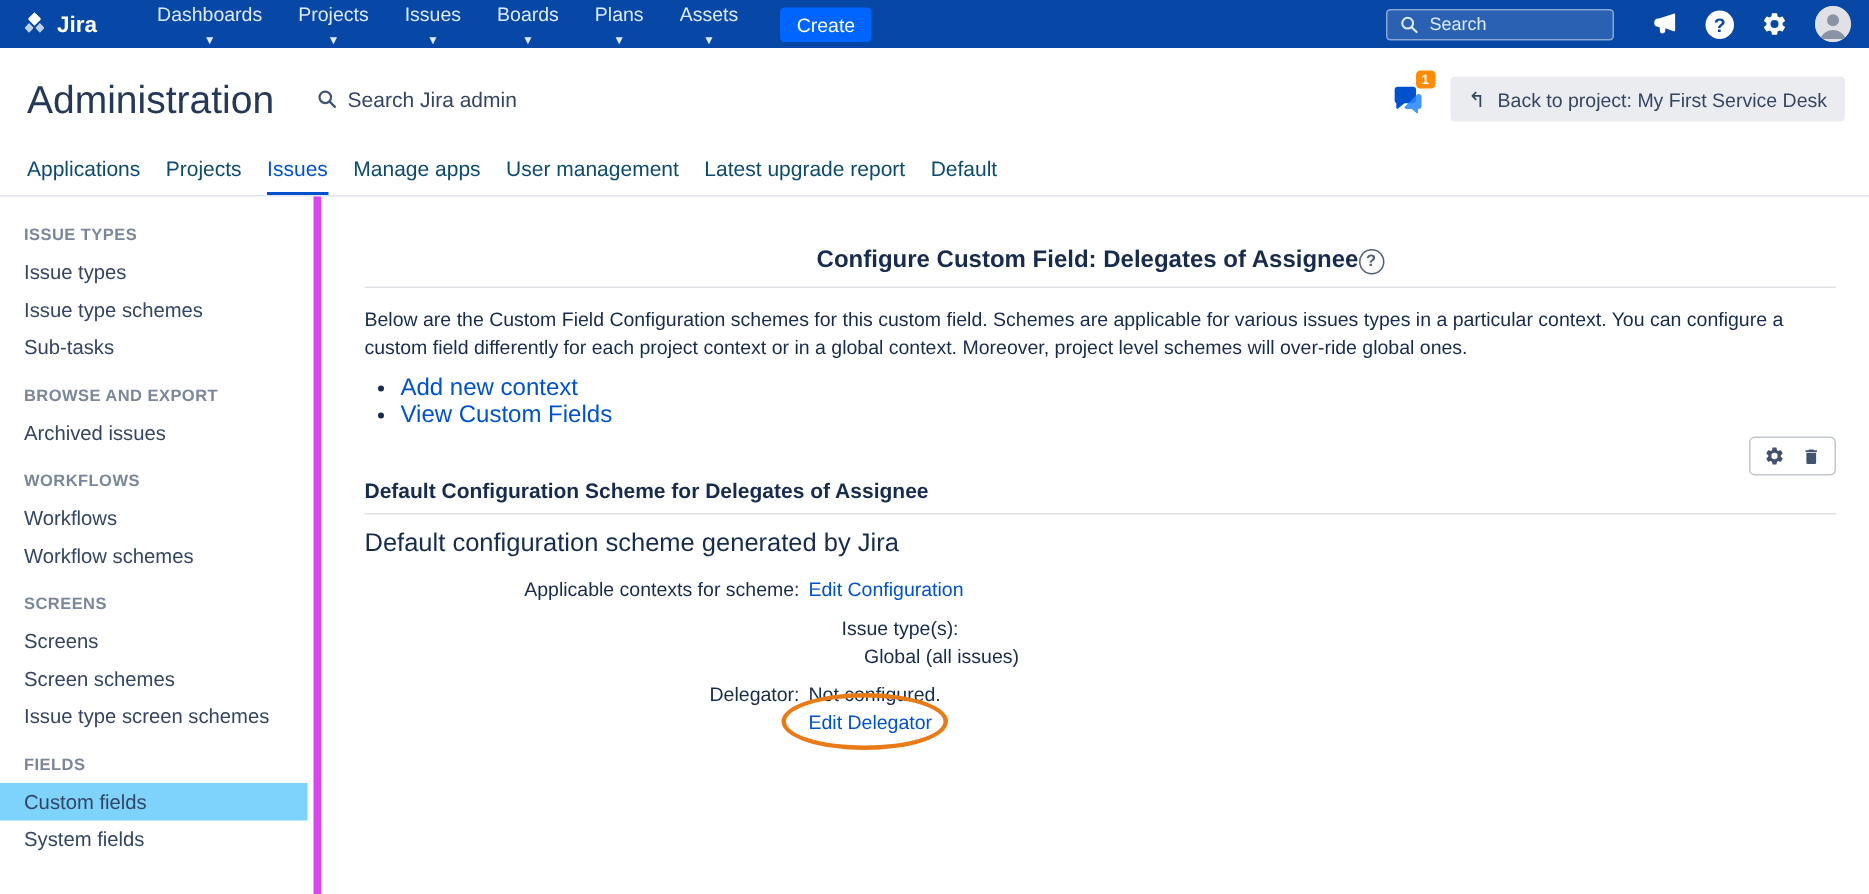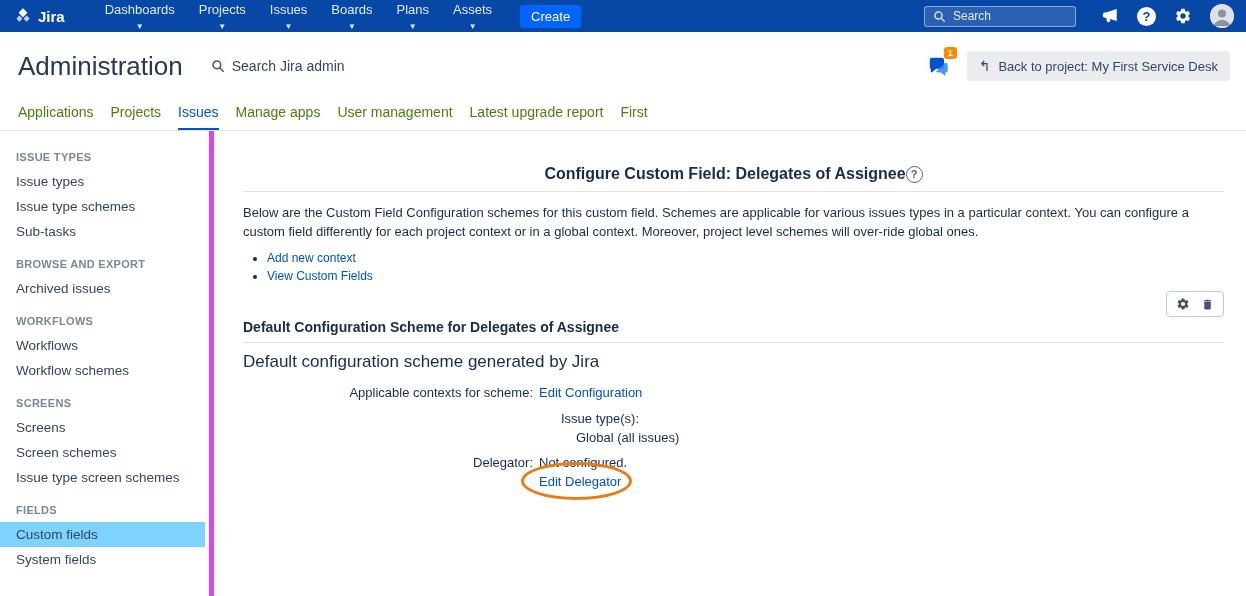--- a/index.html
+++ b/index.html
@@ -49,41 +49,41 @@
     font-size:9px; font-weight:bold; padding:1px 4px; border-radius:3px; line-height:10px;
   }
   .back-btn {
     height:30px; background:#EBECF0; border:none; border-radius:3px; color:#344563;
     font-family:inherit; font-size:13px; display:flex; align-items:center; gap:8px; padding:0 12px; cursor:pointer;
   }
   .ret-icon { font-size:14px; line-height:1; color:#344563; }
 
   
   .tabs { display:flex; gap:17px; padding:0 0 0 18px; border-bottom:1px solid #E1E4E9; height:31px; }
-  .tab { font-size:14px; color:#4d7c0f; padding:4px 0 8px; border-bottom:2px solid transparent; }
+  .tab { font-size:14px; color:#0c4a6e; padding:4px 0 8px; border-bottom:2px solid transparent; }
   .tab.active { color:var(--active-tab,#0052CC); border-bottom-color:var(--active-tab,#0052CC); }
 
   
   .content { display:flex; height:465px; }
   .sidebar { width:214px; flex-shrink:0; border-right:5px solid #d946ef; padding-top:14px; overflow:hidden; }
   .side-title { font-size:11px; font-weight:bold; color:#7A869A; padding:0 16px; margin:14px 0 6px; letter-spacing:.3px; }
   .side-section:first-child .side-title { margin-top:6px; }
   .side-item { display:block; font-size:13.5px; color:#344563; padding:5px 16px; }
   .side-item.selected { background:#7dd3fc; width:205px; }
 
   .main { flex:1; padding:34px 22px 0 29px; position:relative; }
   .title-row { display:flex; justify-content:center; align-items:center; border-bottom:1px solid #DFE1E6; padding-bottom:8px; }
   .main-title { font-size:16px; font-weight:bold; margin:0; color:#172B4D; }
   .help-circle {
     width:17px; height:17px; border-radius:50%; border:1.5px solid #505F79; color:#505F79;
     font-size:11px; font-weight:bold; display:flex; align-items:center; justify-content:center; cursor:pointer;
   }
   .desc { font-size:13px; line-height:19px; margin:11px 0 9px; color:#172B4D; }
   .link-list { margin:0; padding-left:24px; }
-  .link-list li { font-size:12px; line-height:17px; margin:1px 0; color:#172B4D; }
+  .link-list li { font-size:16px; line-height:17px; margin:1px 0; color:#172B4D; }
   .link { color:var(--link,#0052CC); }
 
   .toolbar-row { display:flex; justify-content:flex-end; margin-top:6px; height:26px; }
   .toolbar-box {
     border:1px solid #C1C7D0; border-radius:4px; background:#fff;
     display:flex; align-items:center; gap:11px; padding:0 9px; color:#42526E;
   }
   .tool-icon { display:flex; cursor:pointer; color:#42526E; }
 
   .scheme-title { font-size:14px; font-weight:bold; margin:2px 0 0; padding-bottom:7px; border-bottom:1px solid #DFE1E6; color:#172B4D; }
@@ -199,21 +199,21 @@
   </button>
 </div>
 
 <nav class="tabs">
   <a class="tab">Applications</a>
   <a class="tab">Projects</a>
   <a class="tab active">Issues</a>
   <a class="tab">Manage apps</a>
   <a class="tab">User management</a>
   <a class="tab">Latest upgrade report</a>
-  <a class="tab">First</a>
+  <a class="tab">Default</a>
 </nav>
 
 <div class="content">
 
   <aside class="sidebar">
     <div class="side-section">
       <div class="side-title">ISSUE TYPES</div>
       <a class="side-item">Issue types</a>
       <a class="side-item">Issue type schemes</a>
       <a class="side-item">Sub-tasks</a>

